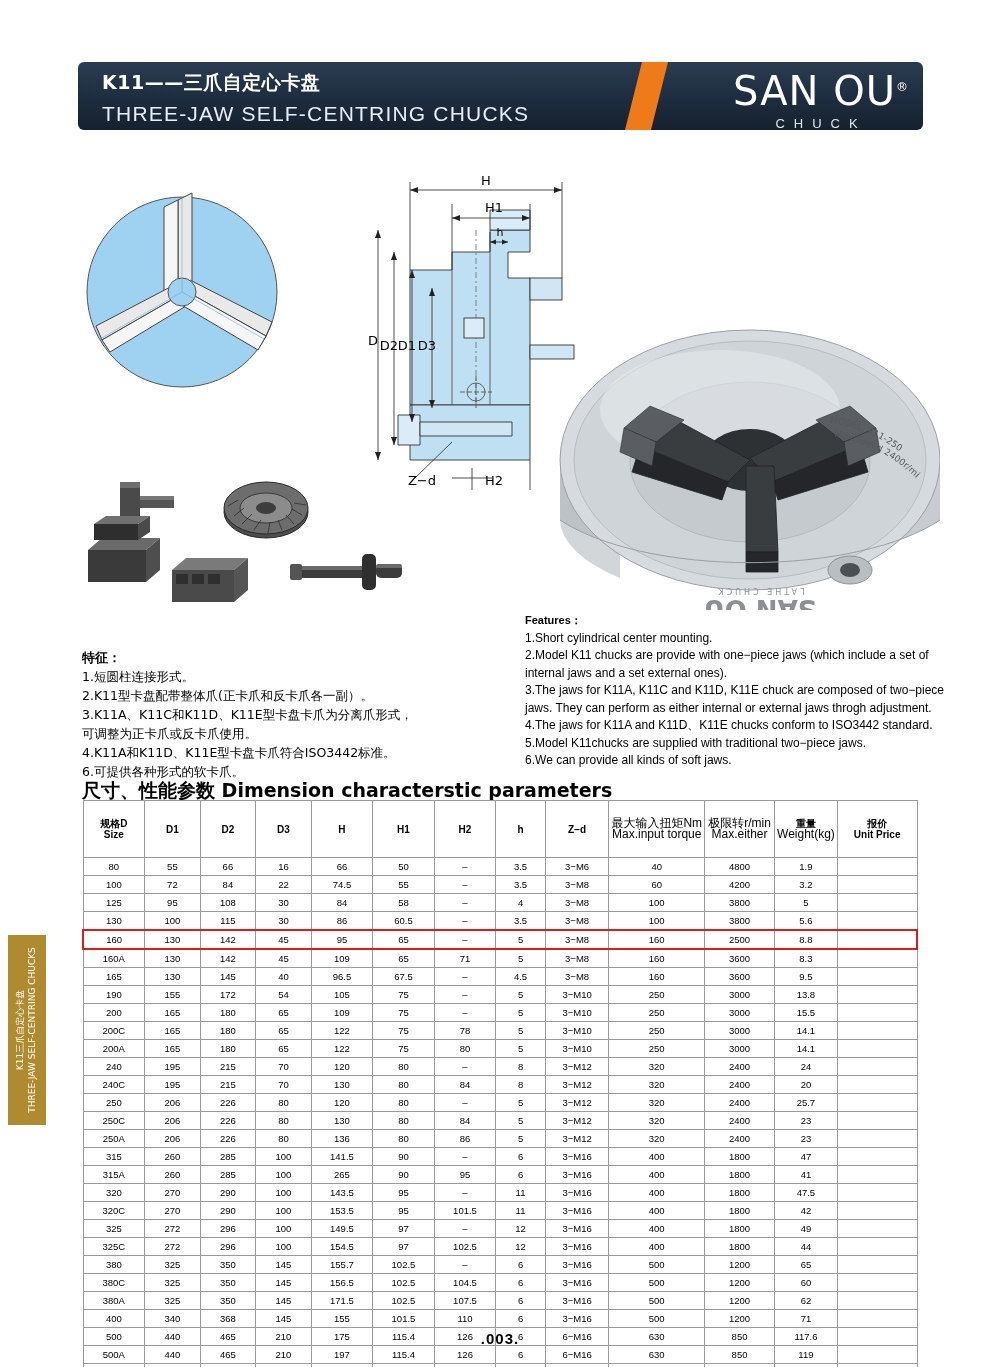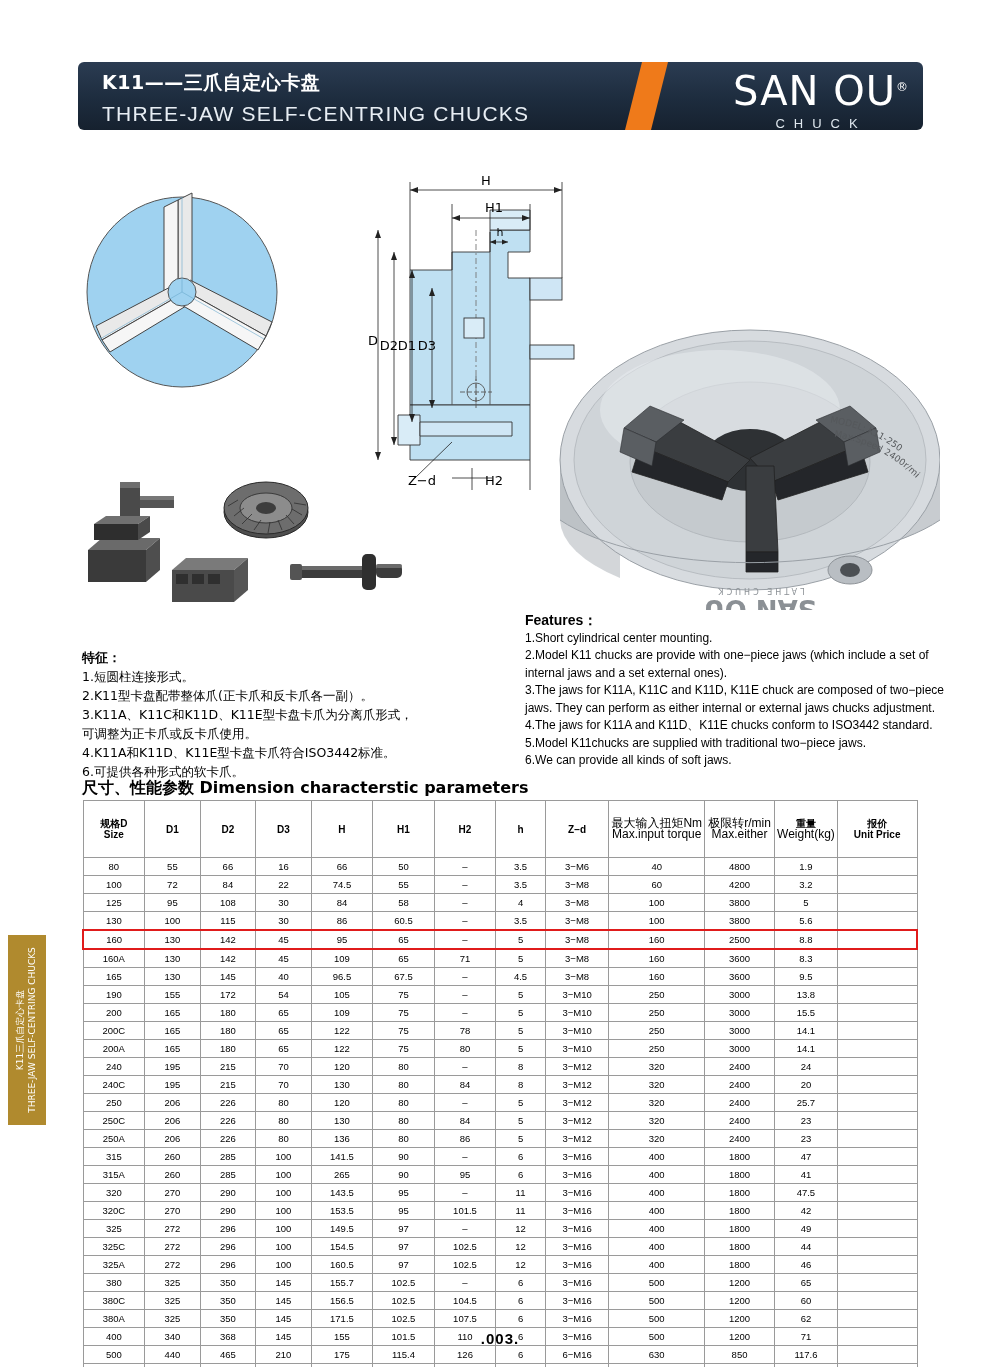--- a/index.html
+++ b/index.html
@@ -73,26 +73,26 @@
   .feat-cn {
     position:absolute; left:82px; top:612px; width:420px;
     font-size:12.5px; line-height:19px;
     font-family:"DejaVu Sans", sans-serif;
   }
   .feat-cn .ftitle { font-weight:bold; font-size:13px;margin-top:36px; }
   .feat-en {
     position:absolute; left:525px; top:612px; width:420px;
     font-size:12px; line-height:17.5px;
   }
-  .feat-en .ftitle { font-weight:bold; font-size:14px; }
+  .feat-en .ftitle { font-weight:bold; font-size:11px; }
 
   
   .tbl-title {
     position:absolute; left:82px; top:778px;
-    font-size:16px; font-weight:bold;
+    font-size:19px; font-weight:bold;
     font-family:"DejaVu Sans", sans-serif;
   }
   table.spec {
     position:absolute; left:82px; top:800px; width:836px;
     border-collapse:collapse;
     font-size:9.5px;
   }
   table.spec th, table.spec td {
     border:1px solid #9a9a9a;
     text-align:center;
@@ -368,21 +368,21 @@
     <div>
       <span>1.</span><span>Short cylindrical center mounting.</span>
     </div>
     <div>
       <span>2.</span><span>Model K11 chucks are provide with one−piece jaws</span>
       <span class="cont">(which include a set of internal jaws and a set external ones).</span>
     </div>
     <div>
       <span>3.</span><span>The jaws for K11A, K11C and K11D, K11E chuck are composed</span>
       <span class="cont">of two−piece jaws. They can perform as either internal or external</span>
-      <span class="cont">jaws chucks adjustment.</span>
+      <span class="cont">jaws throgh adjustment.</span>
     </div>
     <div>
       <span>4.</span><span>The jaws for K11A and K11D、K11E chucks conform to ISO3442 standard.</span>
     </div>
     <div>
       <span>5.</span><span>Model K11chucks are supplied with traditional two−piece jaws.</span>
     </div>
     <div>
       <span>6.</span><span>We can provide all kinds of soft jaws.</span>
     </div>
@@ -747,35 +747,20 @@
           <td class="c5">97</td>
           <td class="c6">102.5</td>
           <td class="c7">12</td>
           <td class="c8">3−M16</td>
           <td class="c9">400</td>
           <td class="c10">1800</td>
           <td class="c11">44</td>
           <td class="c12"></td>
         </tr>
         <tr>
-          <td class="c0">325A</td>
-          <td class="c1">272</td>
-          <td class="c2">296</td>
-          <td class="c3">100</td>
-          <td class="c4">160.5</td>
-          <td class="c5">97</td>
-          <td class="c6">102.5</td>
-          <td class="c7">12</td>
-          <td class="c8">3−M16</td>
-          <td class="c9">400</td>
-          <td class="c10">1800</td>
-          <td class="c11">46</td>
-          <td class="c12"></td>
-        </tr>
-        <tr>
           <td class="c0">380</td>
           <td class="c1">325</td>
           <td class="c2">350</td>
           <td class="c3">145</td>
           <td class="c4">155.7</td>
           <td class="c5">102.5</td>
           <td class="c6">–</td>
           <td class="c7">6</td>
           <td class="c8">3−M16</td>
           <td class="c9">500</td>

